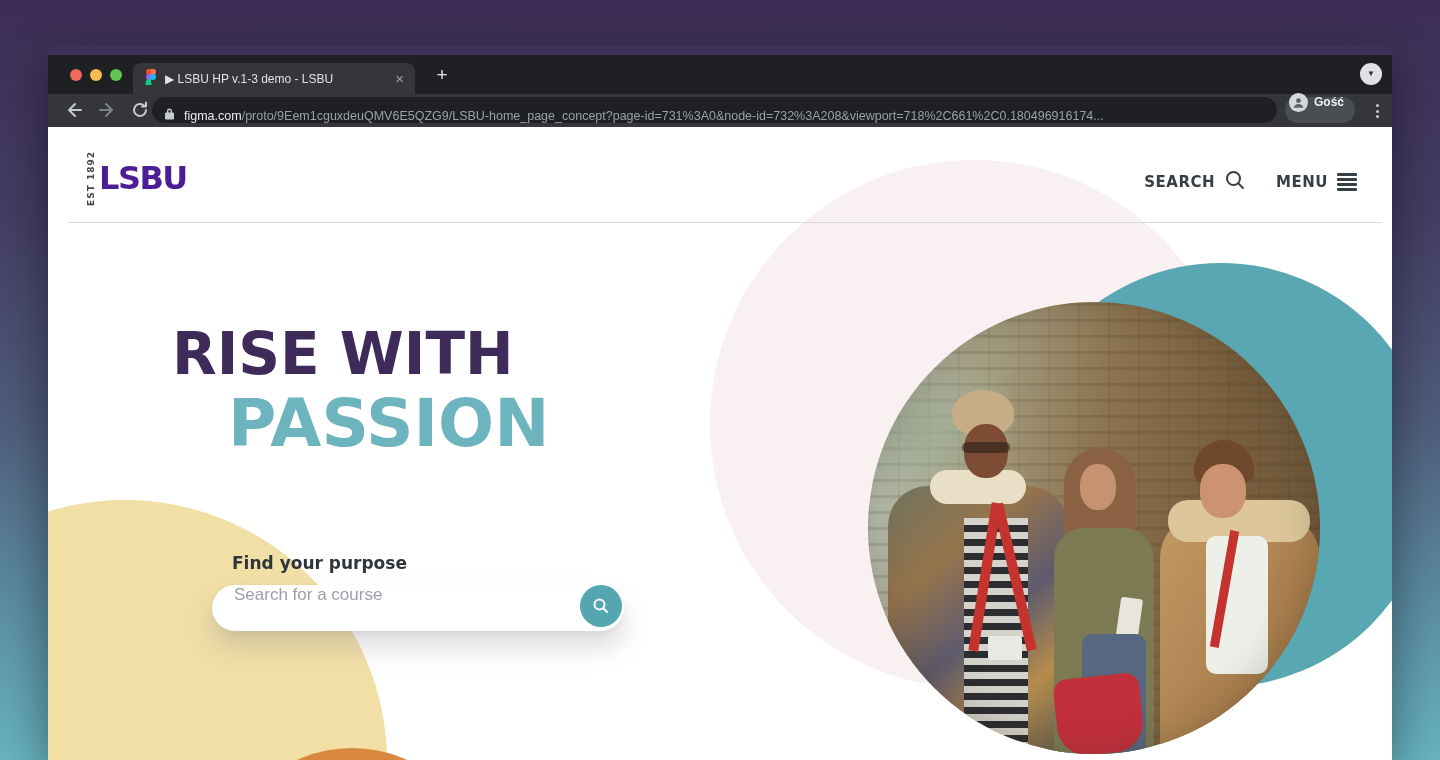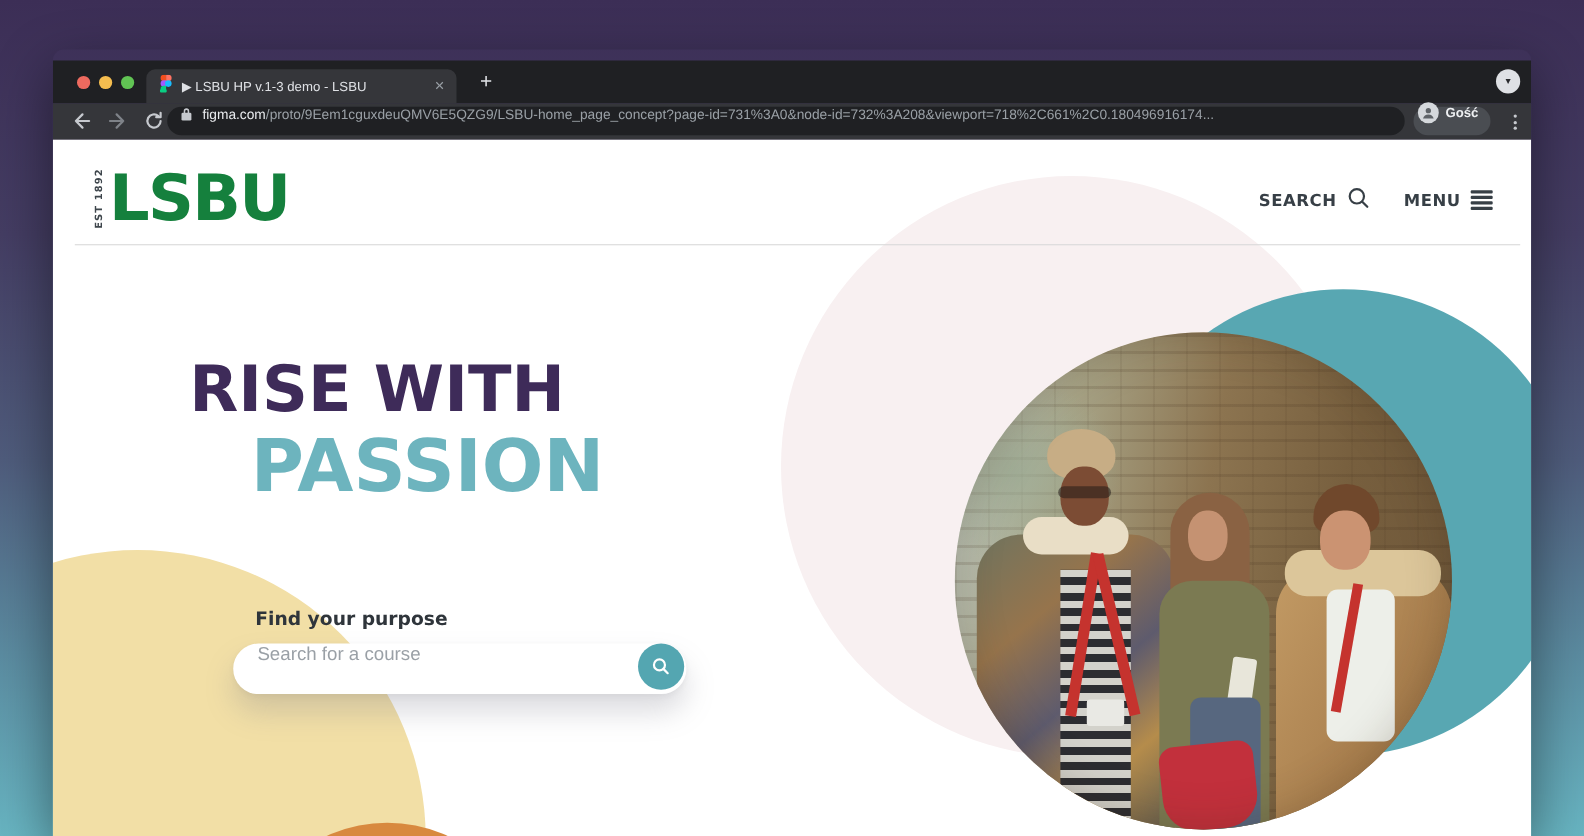--- a/index.html
+++ b/index.html
@@ -37,21 +37,21 @@
     font-size:19px; text-align:center; line-height:22px; border-radius:50%; }
   .download-chip{ position:absolute; right:10px; top:8px; width:22px; height:22px; border-radius:50%;
     background:#dfe1e5; display:flex; align-items:center; justify-content:center; }
   .download-chip span{ font-size:8px; color:#2a2b2e; line-height:8px; }
 
   .toolbar{ height:33px; background:#35363a; flex:none; position:relative; }
   .navbtns{ position:absolute; left:16px; top:6px; display:flex; gap:13px; }
   .navbtns svg{ display:block; }
   .omnibox{
     position:absolute; left:104px; top:3px; width:1125px; height:26px; background:#1f2023;
-    border-radius:13px; display:flex; align-items:flex-start; padding:0 12px; font-size:12.5px;
+    border-radius:13px; display:flex; align-items:flex-end; padding:0 12px; font-size:12.5px;
     white-space:nowrap; overflow:hidden;
   }
   .omnibox .domain{ color:#e8eaed; margin-left:9px; }
   .omnibox .path{ color:#9aa0a6; }
   .profile-chip{
     position:absolute; left:1237px; top:3px; height:26px; border-radius:13px; background:#4a4d52;
     display:flex; align-items:center; padding:0 11px 16px 4px; gap:6px;
   }
   .avatar{ width:19px; height:19px; border-radius:50%; background:#d5d8dc; display:flex; align-items:center; justify-content:center; }
   .profile-chip .pname{ color:#eef0f2; font-size:12px; font-weight:bold; }
@@ -103,22 +103,22 @@
   .tee-right{ left:338px; top:234px; width:62px; height:138px; background:#edefe9; border-radius:10px; }
   .lanyard-c{ left:352px; top:228px; width:9px; height:118px; background:#c5332e; transform:rotate(10deg); }
   .jeans-mid{ left:214px; top:332px; width:64px; height:120px; background:#57677f; border-radius:10px; }
   .red-bag{ left:188px; top:374px; width:86px; height:78px; background:#c2303c; border-radius:14px 14px 30px 30px; transform:rotate(-6deg); }
 
   
   .site-header{ position:absolute; left:0; top:0; width:100%; z-index:5; }
   .logo{ position:absolute; left:38px; top:24px; display:flex; align-items:center; gap:3px; }
   .logo-est{ writing-mode:vertical-rl; transform:rotate(180deg); font-size:9px; font-weight:bold;
     letter-spacing:1px; color:#3e464c; font-family:"DejaVu Sans", sans-serif; }
-  .logo-name{ font-family:"DejaVu Sans", sans-serif; font-size:58px; font-weight:800;
-    letter-spacing:-1.5px; color:#15803d; line-height:1; }
+  .logo-name{ font-family:"DejaVu Sans", sans-serif; font-size:32px; font-weight:800;
+    letter-spacing:-1.5px; color:#4c1d95; line-height:1; }
   .mainnav{ position:absolute; right:35px; top:42px; display:flex; align-items:center; gap:30px; }
   .nav-item{ display:flex; align-items:center; gap:9px; font-family:"DejaVu Sans", sans-serif;
     font-weight:800; font-size:15px; letter-spacing:.5px; color:#373f46; cursor:default; }
   .burger{ display:flex; flex-direction:column; gap:2.5px; }
   .burger i{ width:20px; height:2.5px; background:#373f46; border-radius:1px; }
   .divider{ position:absolute; left:20px; right:10px; top:95px; height:1px; background:#d9d9d9; z-index:4; }
 
   
   .headline{ position:absolute; font-family:"DejaVu Sans", sans-serif; font-weight:800; z-index:5; line-height:1; }
   .headline.l1{ left:124px; top:198px; font-size:58px; color:#3e2b59; }

